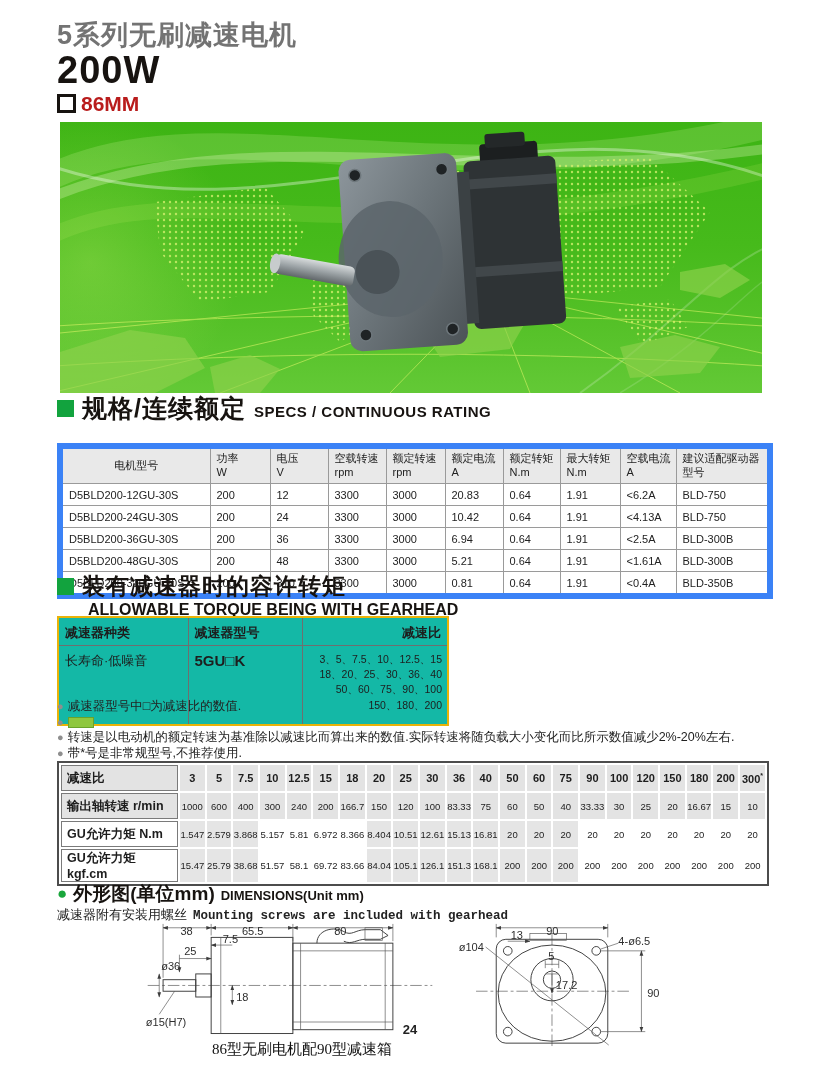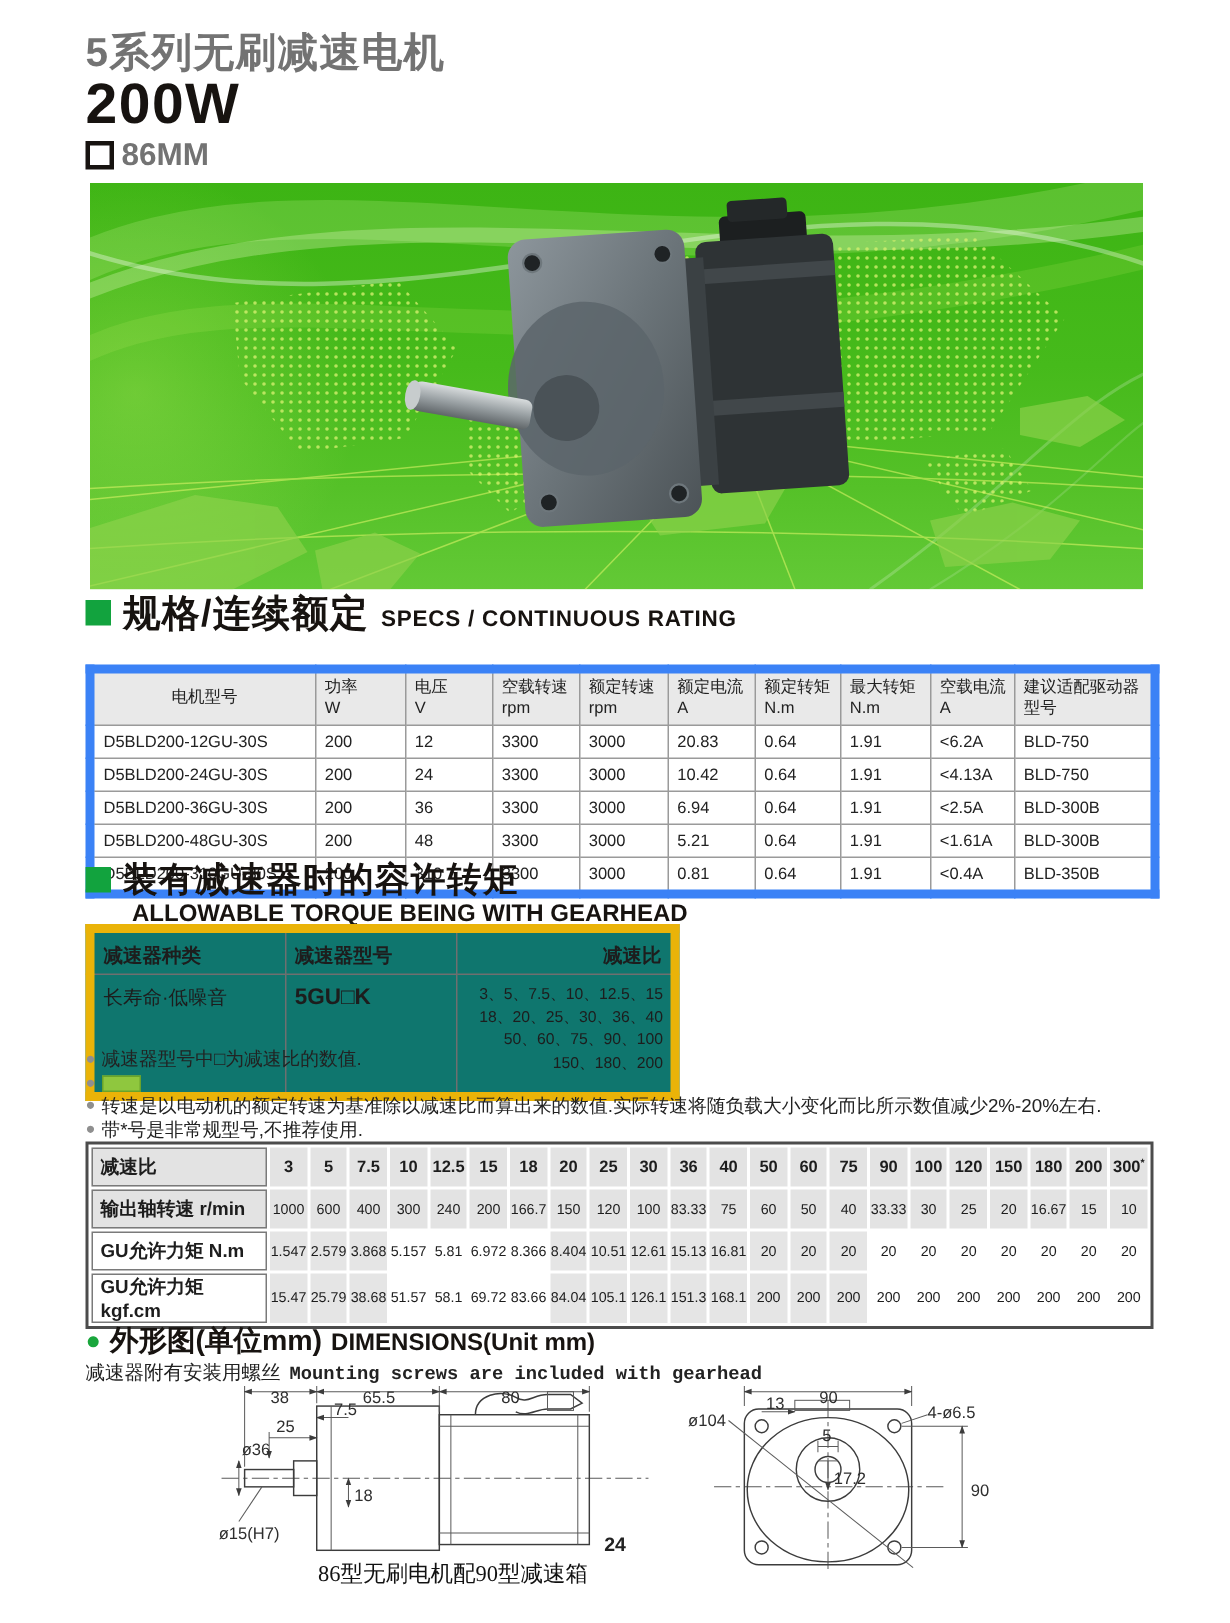--- a/index.html
+++ b/index.html
@@ -7,21 +7,21 @@
     width:820px;height:1082px;background:#ffffff;position:relative;
     font-family:"Liberation Sans","DejaVu Sans",sans-serif;color:#1a1a1a;
     -webkit-font-smoothing:antialiased;
   }
   .abs{position:absolute;}
 
   
   .hdr{left:57px;top:20px;}
   .hdr .series{color:#737373;font-size:27px;font-weight:bold;line-height:1.15;letter-spacing:1px;}
   .hdr .power{color:#171310;font-size:38px;font-weight:bold;line-height:1.05;letter-spacing:1px;}
-  .hdr .frame{color:#737373;font-size:21px;font-weight:bold;line-height:1.2;display:flex;align-items:center;gap:5px;}
+  .hdr .frame{color:#b91c1c;font-size:21px;font-weight:bold;line-height:1.2;display:flex;align-items:center;gap:5px;}
   .frame-square{display:inline-block;width:13px;height:13px;border:3px solid #171310;background:#fff;}
 
   
   .banner{left:60px;top:122px;width:702px;height:271px;overflow:hidden;}
   .banner svg{display:block;}
 
   
   .sec-title{display:flex;align-items:baseline;gap:8px;}
   .sec-square{width:17px;height:17px;background:#12a33e;align-self:center;flex:0 0 auto;}
   .sec-cn{font-size:25px;font-weight:bold;color:#171310;letter-spacing:1px;}
@@ -35,21 +35,21 @@
   table{border-collapse:collapse;}
   .specs{left:57px;top:430px;width:710px;font-size:11px;table-layout:fixed;
          border:6px solid #3b82f6;background:#fff;margin-top:13px;}
   .specs th,.specs td{border:1px solid #9a9a9a;padding:0 0 0 6px;text-align:left;color:#222;}
   .specs thead th{background:#e9e9e9;height:34px;font-weight:normal;line-height:1.25;vertical-align:middle;}
   .specs thead th.center{text-align:center;padding-left:0;}
   .specs tbody td{height:21px;}
 
   
   .gear{left:57px;top:616px;width:390px;font-size:13px;table-layout:fixed;
-        border:6px solid #eab308;background:#0f766e;}
+        border:2px solid #eab308;background:#14b8a6;}
   .gear th,.gear td{border:1px solid #6f6f6f;color:#1d1d1d;vertical-align:top;}
   .gear thead th{height:25px;font-weight:bold;text-align:left;padding:2px 6px 0 6px;vertical-align:middle;}
   .gear thead th.right{text-align:right;}
   .gear td{height:72px;padding:6px 6px 0 6px;}
   .gear .model{font-size:15px;font-weight:bold;}
   .gear .ratios{font-size:10.5px;line-height:1.45;text-align:right;padding-right:5px;}
 
   
   .notes{left:57px;top:699px;width:710px;font-size:12.5px;color:#222;}
   .notes .line{display:flex;align-items:center;gap:4px;line-height:15.5px;}
@@ -65,21 +65,21 @@
   .ratio tr.r0 td{font-size:11px;font-weight:bold;}
   .ratio td.c-gray{background:#e3e3e3;}
   .ratio td.c-green{background:#e5e5e5;}
   .ratio tr.r0 th,.ratio tr.r1 th{background:#e3e3e3;}
   .ratio sup{font-size:7px;}
 
   
   .dims-title{left:57px;top:881px;display:flex;align-items:baseline;gap:6px;}
   .dims-dot{color:#19a63c;font-size:17px;align-self:center;}
   .dims-cn{font-size:19px;font-weight:bold;color:#171310;}
-  .dims-en{font-size:16px;font-weight:bold;color:#171310;}
+  .dims-en{font-size:13px;font-weight:bold;color:#171310;}
   .dims-sub{left:57px;top:906px;font-size:13px;color:#222;display:flex;gap:6px;align-items:baseline;}
   .dims-sub .en{font-weight:bold;font-size:12.5px;font-family:Liberation Mono, monospace;}
   .drawings{left:140px;top:922px;width:560px;height:125px;display:flex;align-items:center;}
   .drawings svg{overflow:visible;}
   .cad{stroke:#3c3c3c;stroke-width:1;fill:none;}
   .cadthin{stroke:#5a5a5a;stroke-width:.7;fill:none;}
   .cadtext{font-size:11.5px;fill:#2e2e2e;stroke:none;font-family:"Liberation Sans","DejaVu Sans",sans-serif;}
 
   
   .pagenum{left:0;top:1022px;width:820px;text-align:center;font-size:13px;font-weight:bold;color:#222;}

